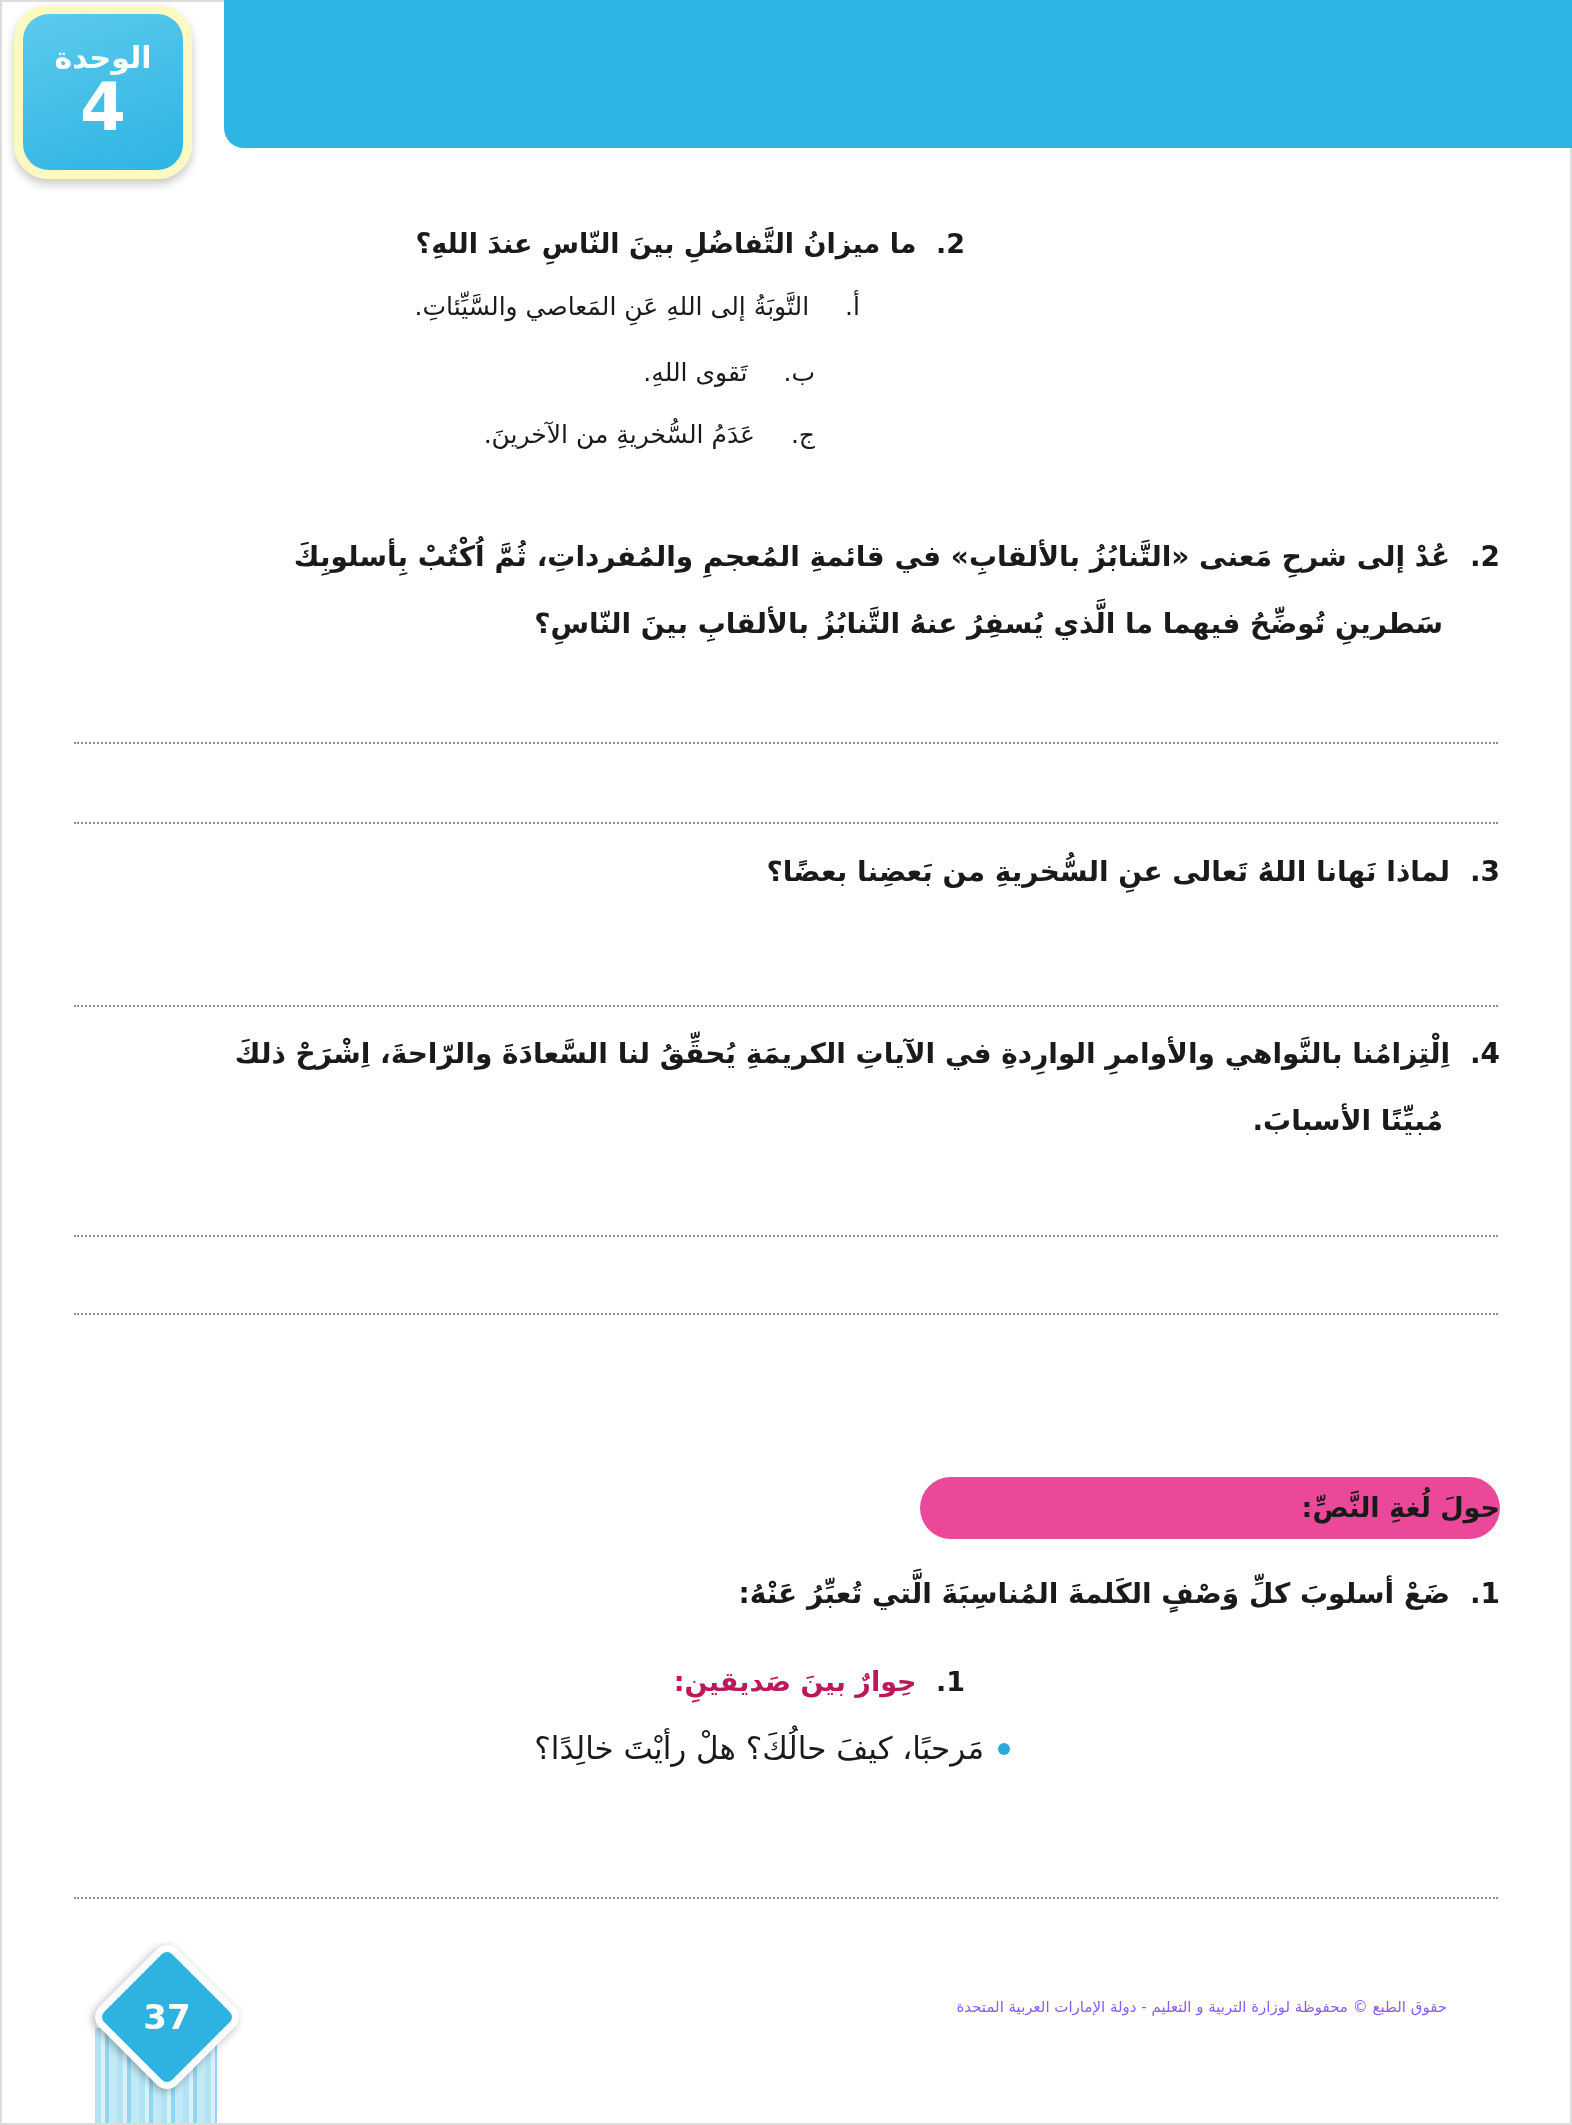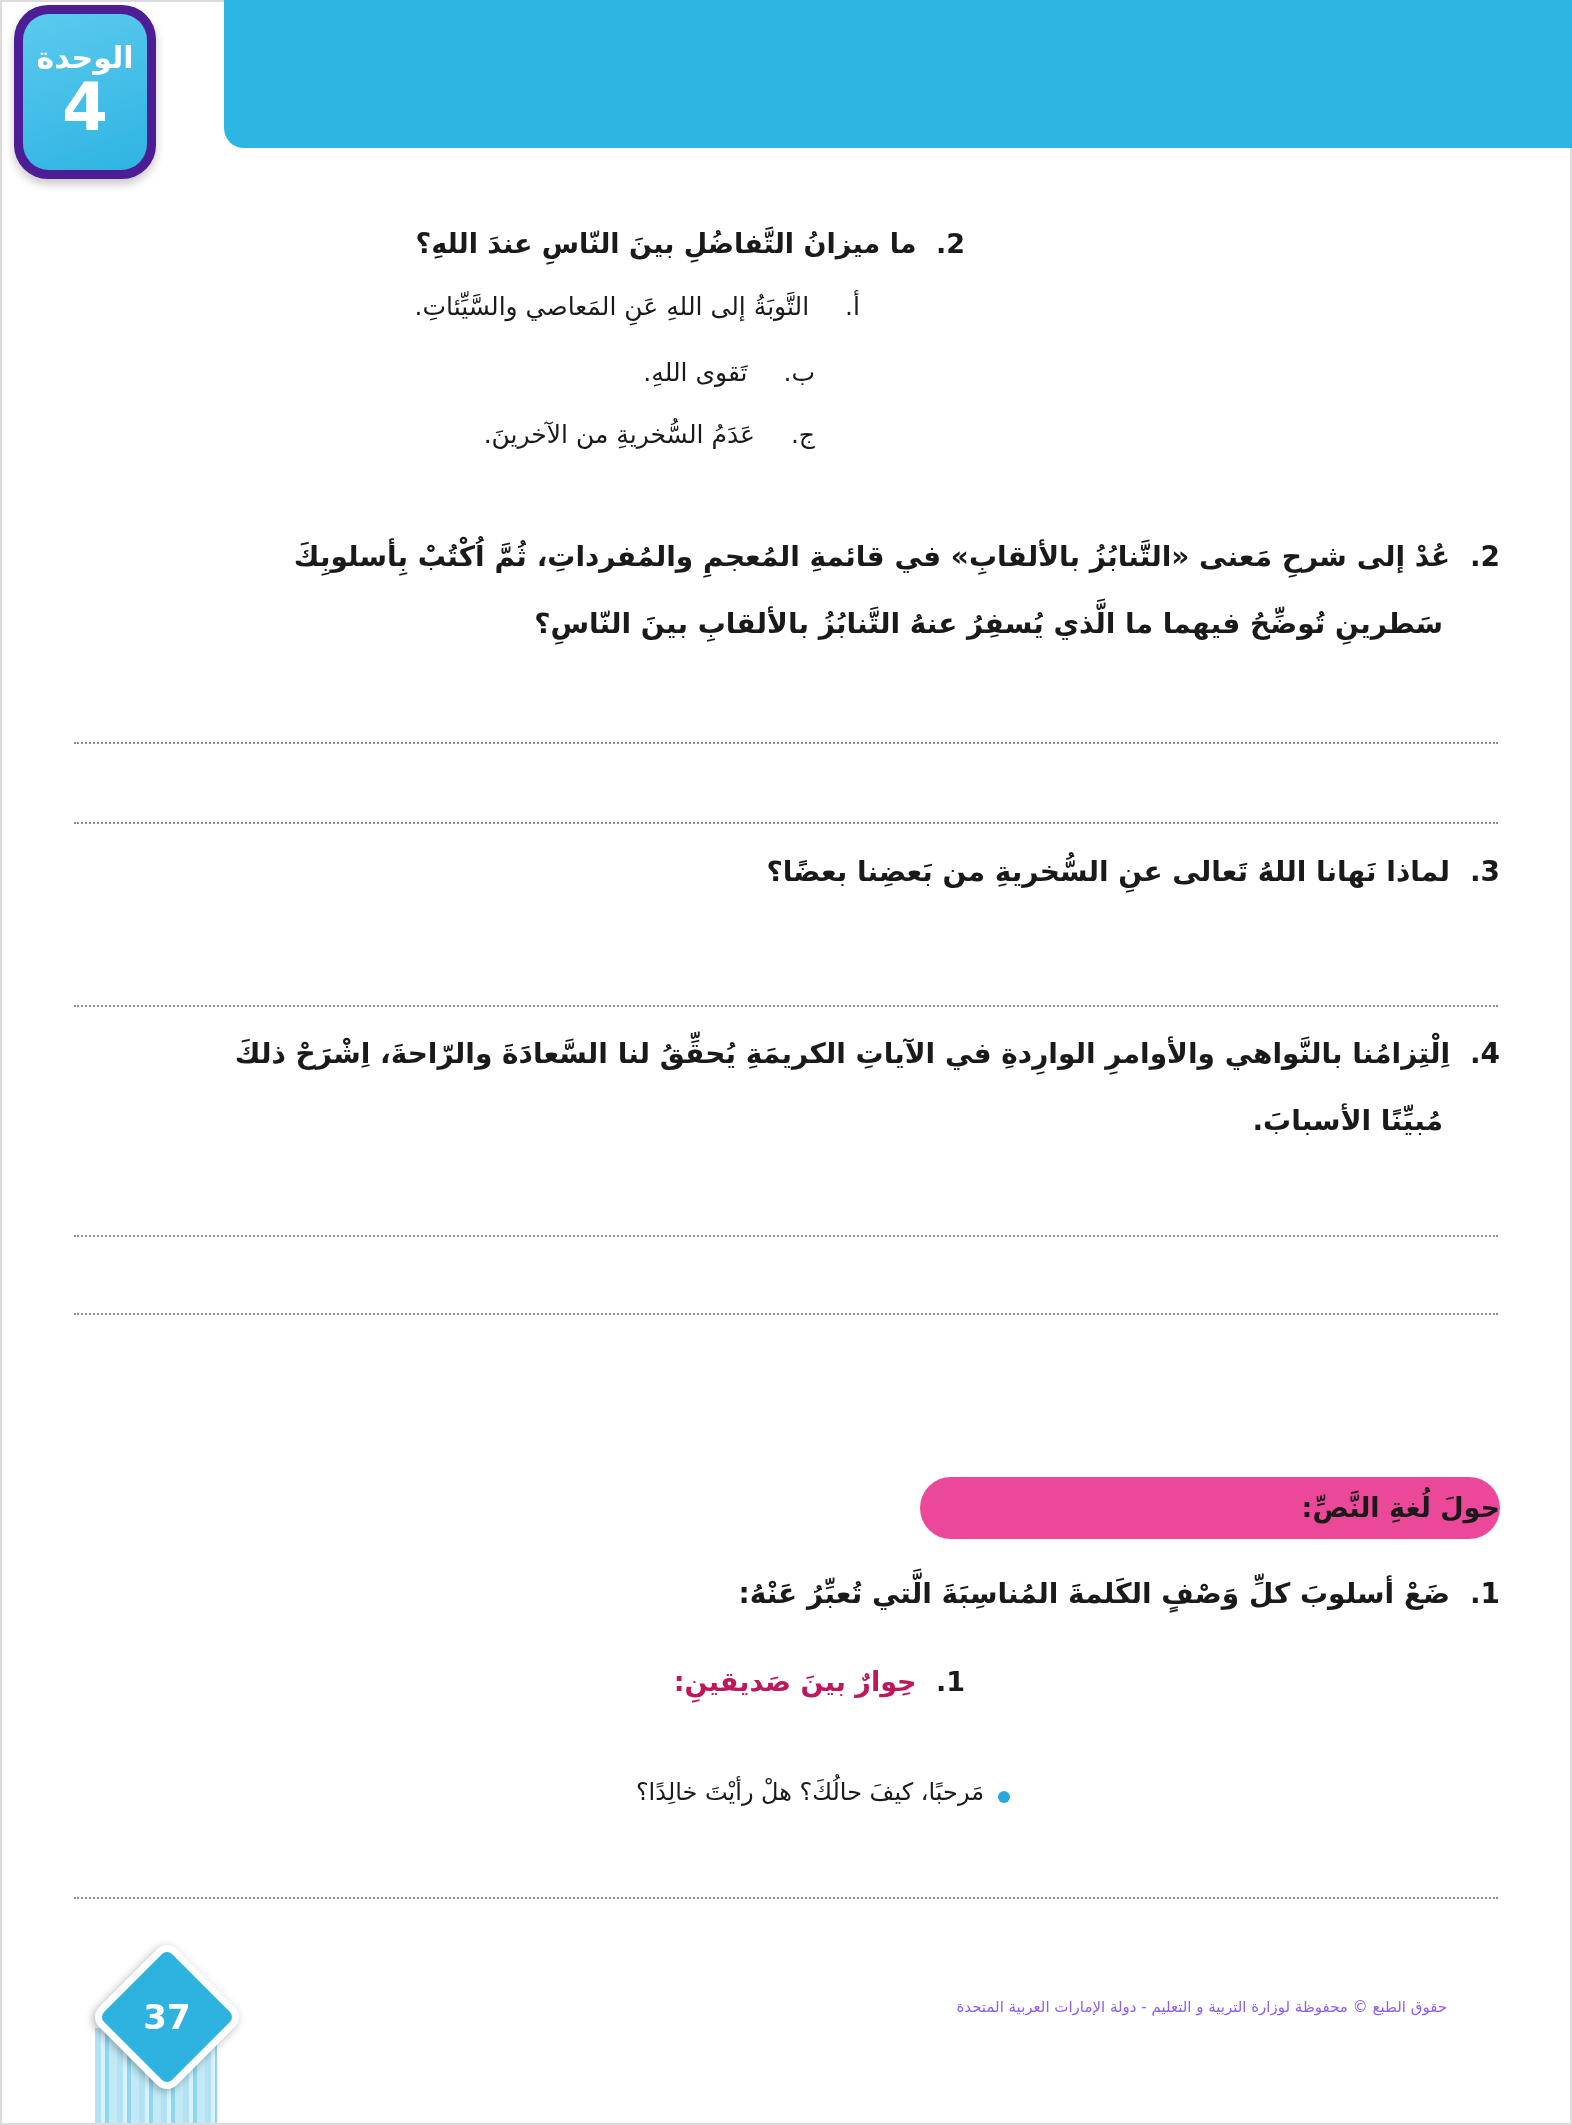--- a/index.html
+++ b/index.html
@@ -3,39 +3,39 @@
 <meta charset="utf-8">
 <style>
   html,body{margin:0;padding:0;background:#fff;}
   .page{
     position:relative;width:1572px;height:2125px;overflow:hidden;background:#fff;
     outline:2px solid #dcdcdc;outline-offset:-2px;
     font-family:"DejaVu Sans",sans-serif;color:#1a1a1a;direction:rtl;
   }
   
   .band{position:absolute;left:224px;right:0;top:0;height:148px;background:#2db6e3;border-radius:0 0 0 20px;}
-  .badge{position:absolute;left:14px;top:5px;width:142px;height:174px;background:#4c1d95;border-radius:34px;box-shadow:0 5px 10px rgba(0,0,0,.22);}
+  .badge{position:absolute;left:14px;top:5px;width:178px;height:174px;background:#fef9c3;border-radius:34px;box-shadow:0 5px 10px rgba(0,0,0,.22);}
   .badge-inner{position:absolute;inset:9px;background:linear-gradient(160deg,#5ccaee,#2eb4e2);border-radius:26px;color:#fff;text-align:center;}
   .badge-label{margin-top:26px;font-size:30px;font-weight:bold;}
   .badge-number{font-size:66px;font-weight:bold;line-height:1;margin-top:0;}
   
   .abs{position:absolute;white-space:nowrap;}
   .q{font-weight:bold;font-size:28px;}
   .subq{font-weight:bold;font-size:27px;}
   .opt{font-size:25px;}
   .opt-letter{margin-left:28px;}
   .q-num{margin-left:10px;}
   .dotted{position:absolute;left:74px;right:74px;height:0;border-top:2px dotted #8f8f8f;}
   
   .pill{position:absolute;top:1477px;right:72px;width:580px;height:62px;background:#ec4899;border-radius:31px;}
   .pill-title{font-weight:bold;font-size:27px;line-height:62px;}
   
   .dialog-title{font-weight:bold;font-size:27px;}
   .red{color:#be185d;}
-  .bullet-row{display:flex;align-items:flex-start;direction:rtl;font-size:24px;margin-top:48px;}
+  .bullet-row{display:flex;align-items:flex-start;direction:rtl;font-size:31px;}
   .dot{flex:0 0 auto;width:12px;height:12px;border-radius:50%;background:#29a8da;margin-top:13px;margin-left:14px;}
   
   .strip{position:absolute;left:95px;bottom:2px;width:122px;height:95px;
     background:repeating-linear-gradient(90deg,#b3e3f3 0 6px,#d8f1fa 6px 10px,#8fd6ee 10px 14px,#c2e9f6 14px 22px);}
   .diamond{position:absolute;left:112px;top:1962px;width:96px;height:96px;background:#2eb3e1;
     border:7px solid #fff;border-radius:14px;transform:rotate(45deg);box-shadow:0 3px 8px rgba(0,0,0,.3);}
   .diamond-num{position:absolute;left:112px;top:1962px;width:110px;height:110px;display:flex;align-items:center;justify-content:center;
     color:#fff;font-size:34px;font-weight:bold;}
   .copyright{position:absolute;right:125px;top:1998px;font-size:15px;color:#8b5cf6;white-space:nowrap;}
 </style>

